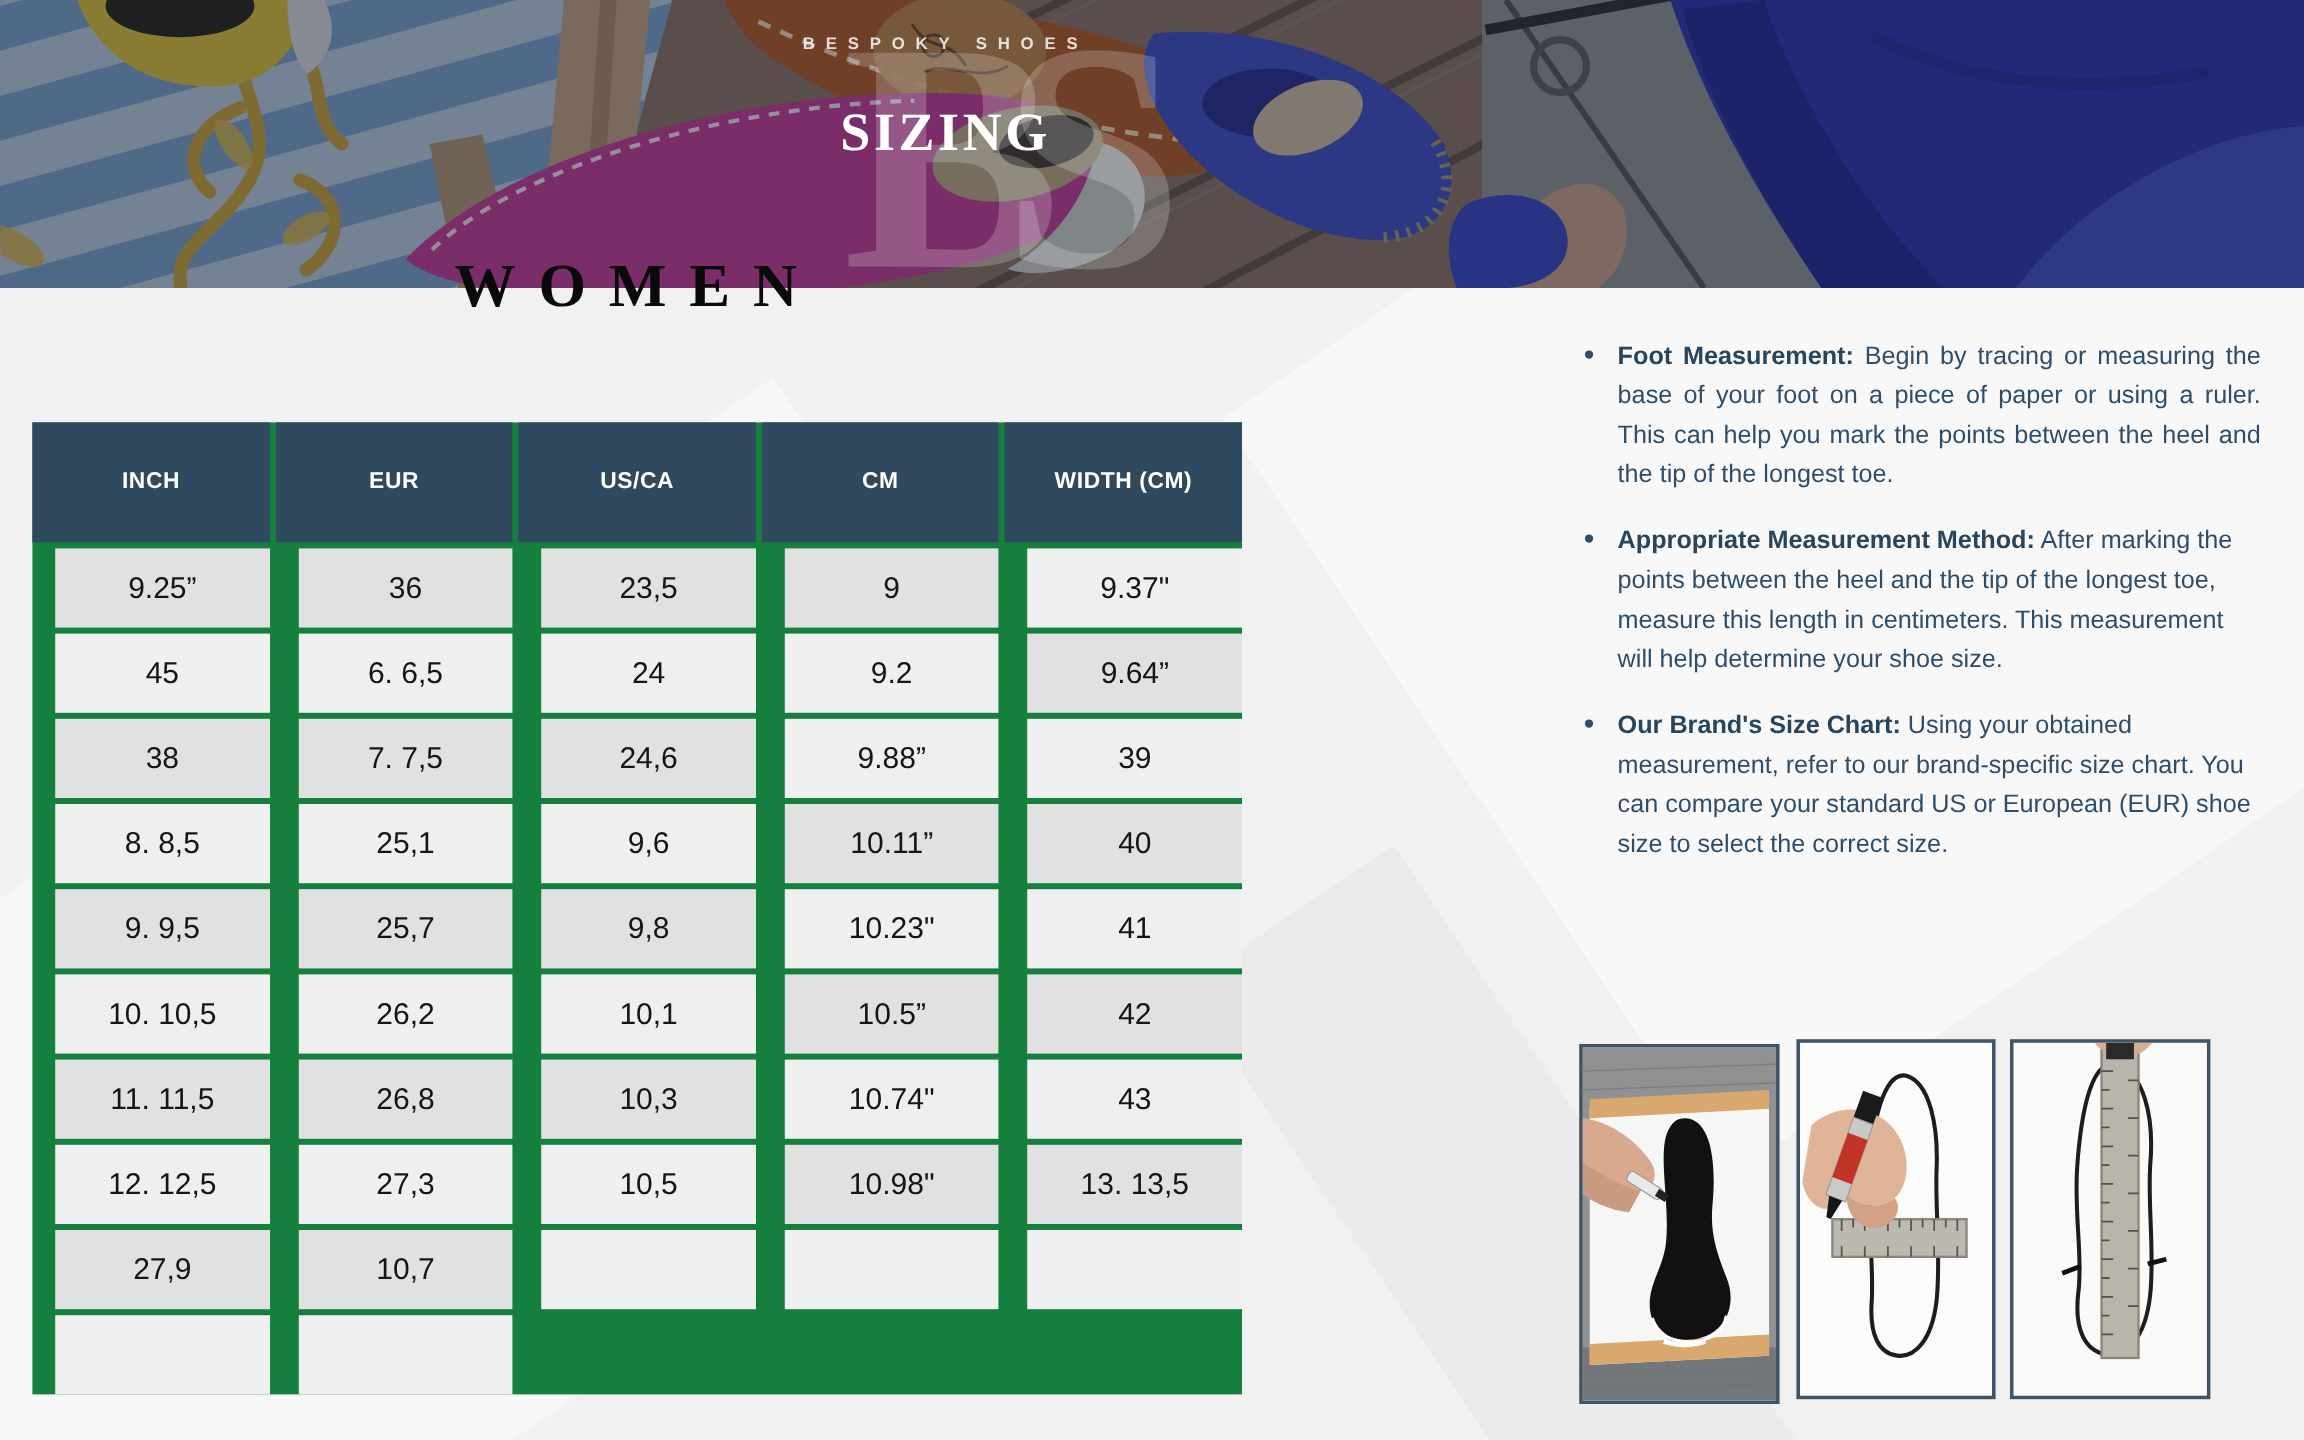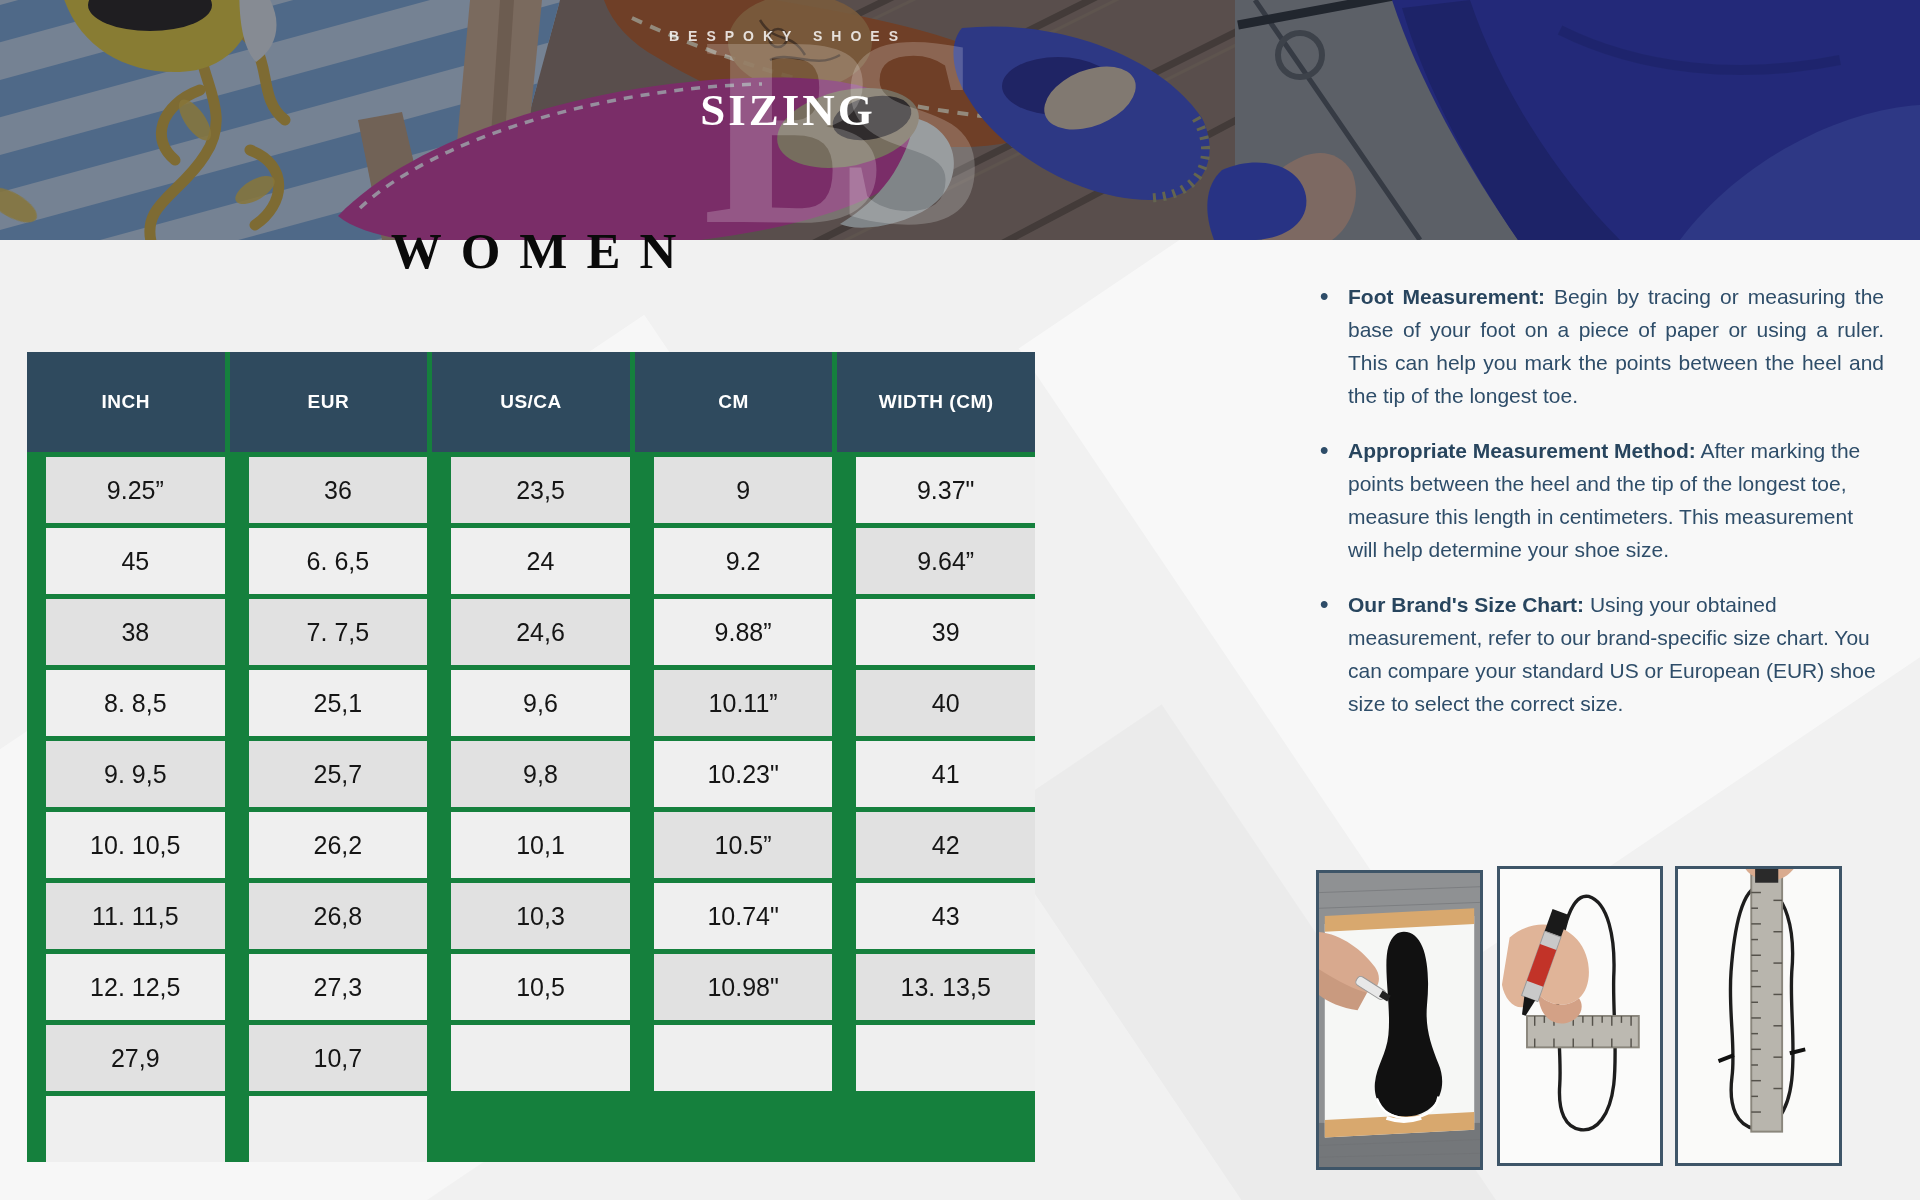--- a/index.html
+++ b/index.html
@@ -18,21 +18,21 @@
   .monogram{position:absolute;left:820px;top:22px;transform:translateX(-50%);
             font-family:"Liberation Serif",serif;font-weight:700;font-size:272px;line-height:.8;
             letter-spacing:-.18em;color:rgba(255,255,255,.20);white-space:nowrap;}
   .brand{position:absolute;left:788px;top:28px;transform:translateX(-50%);
          font-size:14px;font-weight:600;letter-spacing:9px;color:rgba(255,255,255,.82);white-space:nowrap;}
   .banner-title{position:absolute;left:788px;top:84px;transform:translateX(-50%);
          font-family:"Liberation Serif",serif;font-weight:700;font-size:45px;letter-spacing:3px;
          color:#fff;white-space:nowrap;}
 
   
-  .women-title{position:absolute;left:27px;top:210px;width:1008px;margin:12px;text-align:center;
+  .women-title{position:absolute;left:27px;top:210px;width:1008px;margin:0;text-align:center;
          font-family:"Liberation Serif",serif;font-weight:700;font-size:51px;letter-spacing:19px;
          color:#0a0a0a;}
 
   
   .size-table{position:absolute;left:27px;top:352px;width:1008px;
          display:grid;grid-template-columns:repeat(5,1fr);grid-template-rows:100px repeat(10,66px);
          gap:5px;background:#15803d;}
   .th{background:var(--table-header-bg,#2f4a5e);color:#fff;font-weight:700;font-size:19px;letter-spacing:.5px;
       display:flex;align-items:center;justify-content:center;}
   .td{display:flex;align-items:center;justify-content:center;

